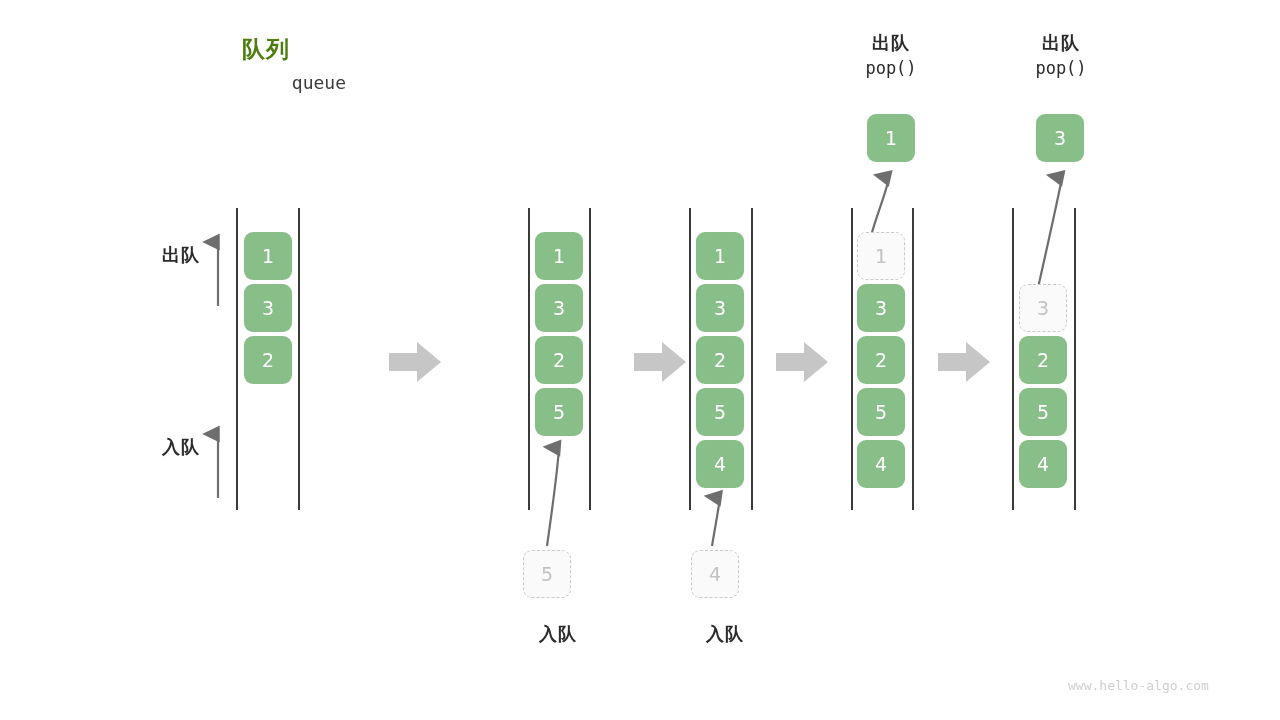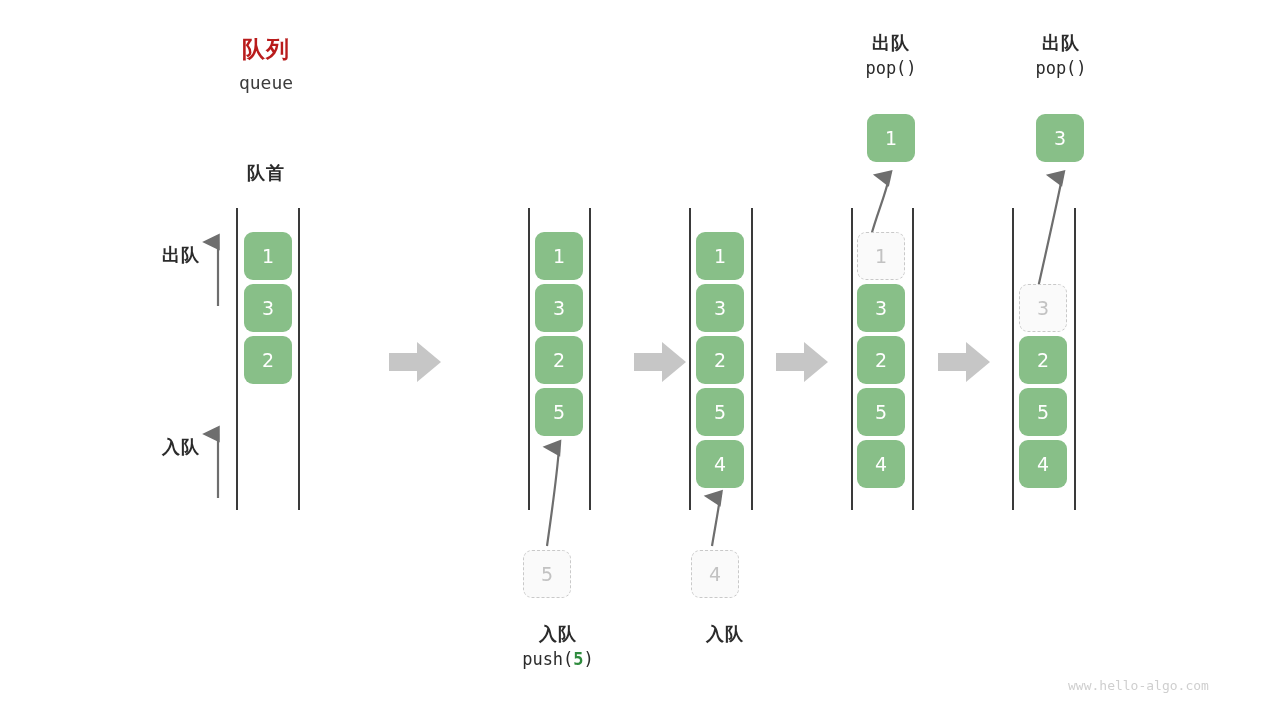--- a/index.html
+++ b/index.html
@@ -14,21 +14,21 @@
     background: #ffffff;
     overflow: hidden;
     font-family: "DejaVu Sans", "Liberation Sans", sans-serif;
   }
   .abs { position: absolute; }
 
   
   .title-cn {
     font-size: 23px;
     font-weight: 700;
-    color: #b91c1c;
+    color: #4d7c0f;
     letter-spacing: 1px;
     text-align: center;
     white-space: nowrap;
   }
   .title-en {
     font-family: "DejaVu Sans Mono", "Liberation Mono", monospace;
     font-size: 18px;
     color: #3c3c3c;
     text-align: center;
     white-space: nowrap;
@@ -104,22 +104,21 @@
   }
 
   svg { overflow: visible; display: block; }
 </style>
 </head>
 <body>
 
 <div id="canvas">
 
   <div class="abs title-cn" style="left:186px; top:34px; width:160px;">队列</div>
-  <div class="abs title-en" style="left:186px; top:72px; width:160px;">queue</div>
-  <div class="abs endlabel" style="left:186px; top:161px; width:160px;">队首</div>
+  <div class="abs title-en" style="left:186px; top:72px; width:160px;text-align:right;">queue</div>
 
   <div class="abs sidelabel" style="left:118px; top:243px; width:82px;">出队</div>
   <svg class="abs" style="left:209px; top:232px;" width="20" height="76">
     <defs>
       <marker id="mk-up" markerWidth="9" markerHeight="9" refX="4.5" refY="7.6" orient="auto">
         <path d="M0.6,8.4 L4.5,0.4 L8.4,8.4 Z" fill="#6e6e6e"></path>
       </marker>
     </defs>
     <line x1="9" y1="74" x2="9" y2="10" stroke="#6e6e6e" stroke-width="2.2" marker-end="url(#mk-up)"></line>
   </svg>
@@ -174,21 +173,20 @@
   <svg class="abs" style="left:527px; top:434px;" width="50" height="118">
     <defs>
       <marker id="mk-mv" markerWidth="9" markerHeight="9" refX="4.5" refY="7.8" orient="auto">
         <path d="M0.6,8.6 L4.5,0.3 L8.4,8.6 Z" fill="#6e6e6e"></path>
       </marker>
     </defs>
     <path d="M20,112 C24,84 30,42 32,14" fill="none" stroke="#6e6e6e" stroke-width="2.2" marker-end="url(#mk-mv)"></path>
   </svg>
   <div class="abs op-caption" style="left:463px; top:621px; width:190px;">
     <div class="op-cn">入队</div>
-    <div class="op-code"><span>push(</span><span class="arg">5</span><span>)</span></div>
   </div>
 
   <svg class="abs" style="left:634px; top:342px;" width="54" height="40">
     <path d="M0,11 L28,11 L28,0 L52,20 L28,40 L28,29 L0,29 Z" fill="#c6c6c6"></path>
   </svg>
 
   <div class="abs" style="left:689px; top:208px;">
     <div class="rail" style="height:302px;"></div>
   </div>
   <div class="abs" style="left:751px; top:208px;">

